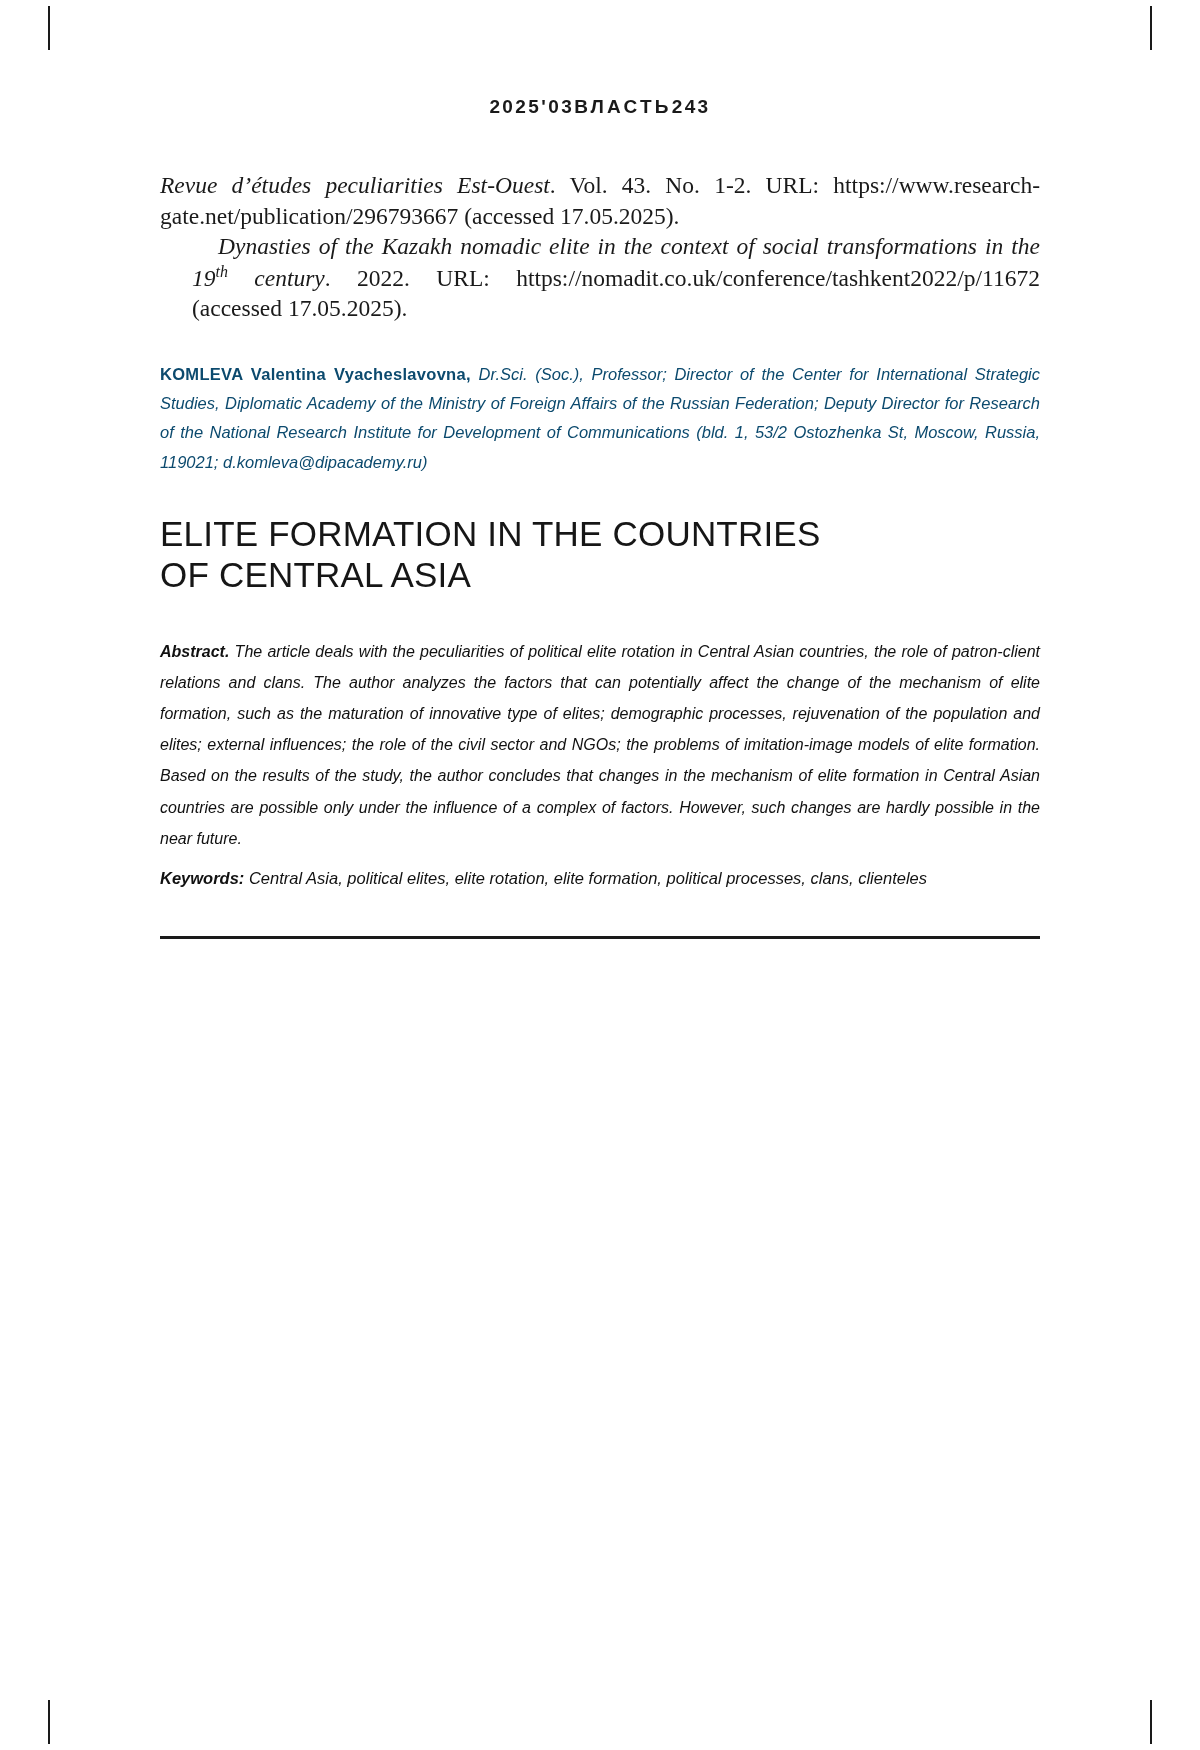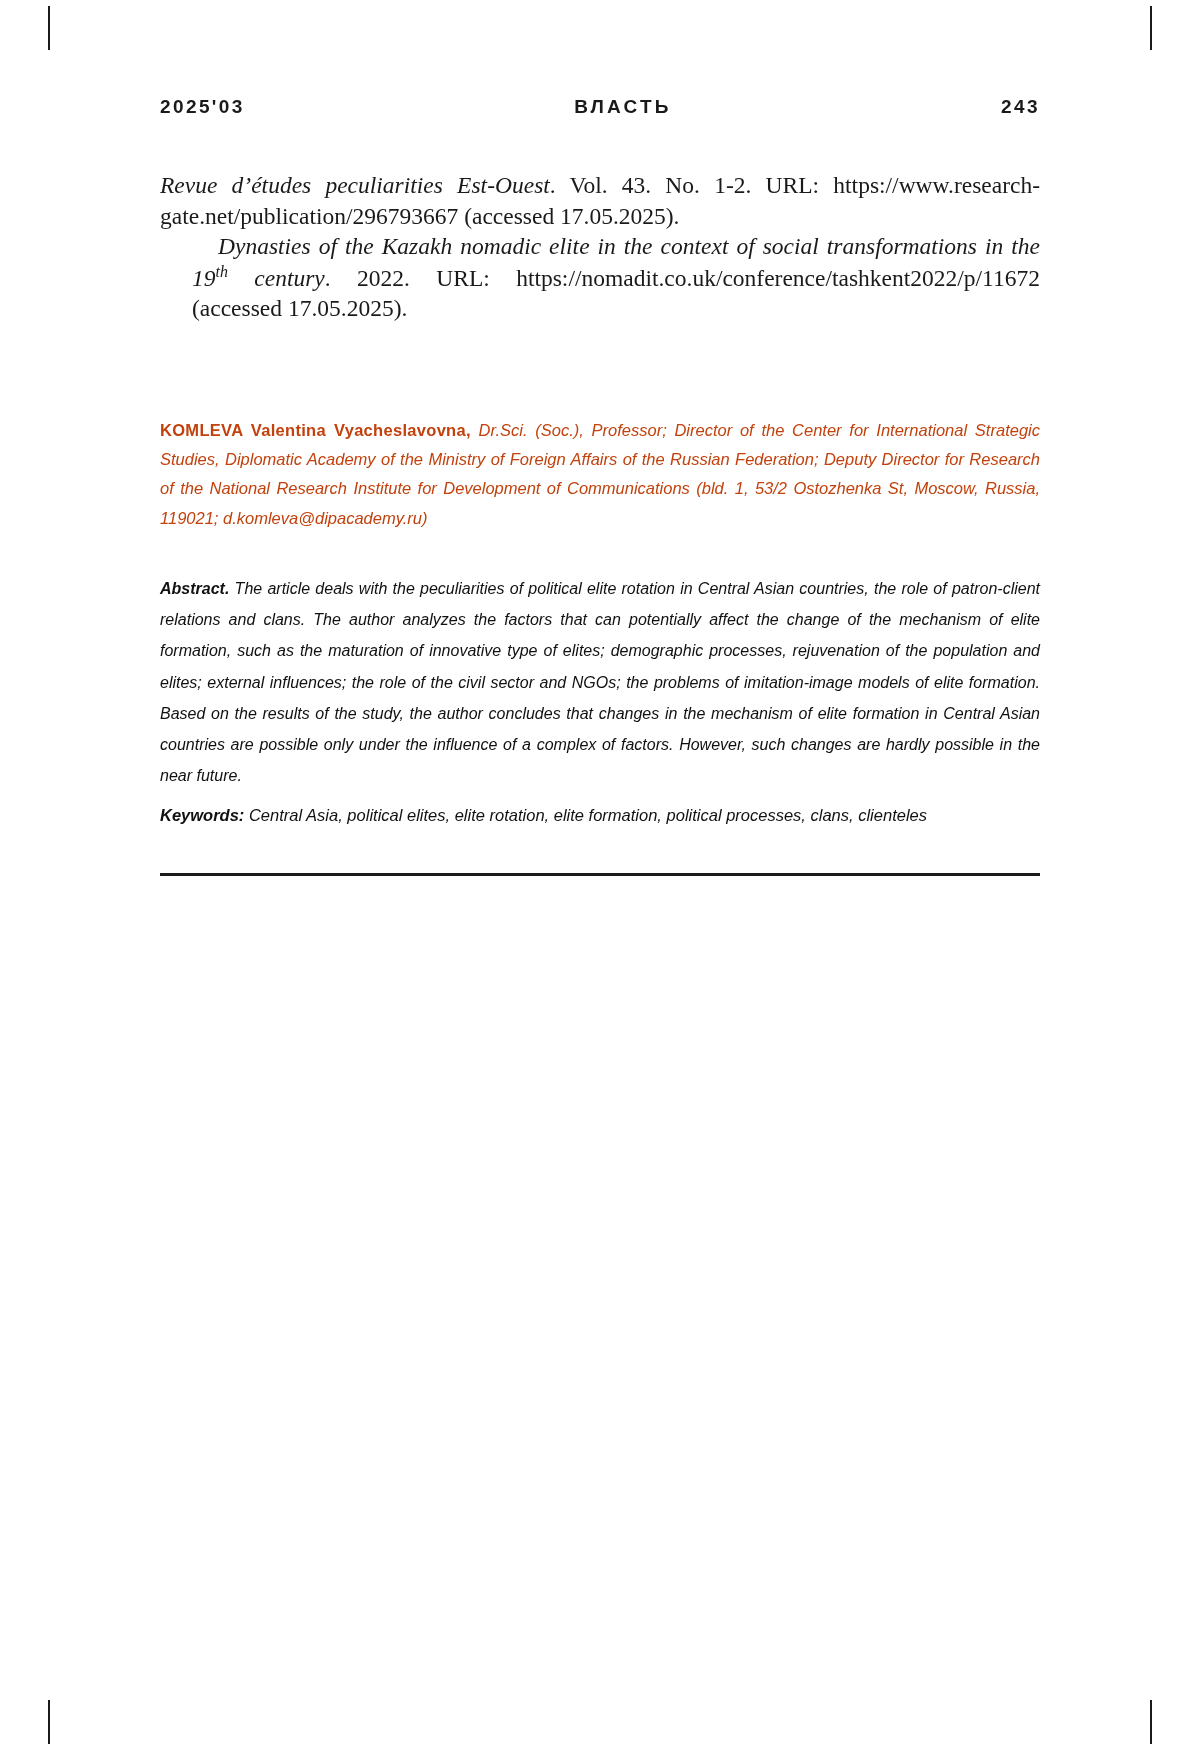--- a/index.html
+++ b/index.html
@@ -34,21 +34,21 @@
     position: absolute;
     left: 160px;
     top: 96px;
     width: 880px;
   }
 
   
   .runhead {
     display: flex;
     align-items: baseline;
-    justify-content: space-between;
+    justify-content: center;
     font-family: "Liberation Sans", sans-serif;
     font-size: 19px;
     font-weight: 700;
     letter-spacing: 2.4px;
     color: #1a1a1a;
     padding-bottom: 6px;
   }
   .runhead .center {
     letter-spacing: 3.2px;
   }
@@ -71,27 +71,27 @@
   }
   .it { font-style: italic; }
   sup.ord {
     font-size: 0.68em;
     vertical-align: super;
     font-style: italic;
   }
 
   
   .authornote {
-    margin-top: 92px;
+    margin-top: 36px;
     font-family: "Liberation Sans", sans-serif;
     font-style: italic;
     font-size: 16.5px;
     line-height: 1.78;
     text-align: justify;
-    color: #c2410c;
+    color: #0c4a6e;
   }
   .authornote .name {
     font-weight: 700;
     font-style: normal;
     letter-spacing: 0.3px;
   }
 
   
   .article-title {
     margin-top: 36px;
@@ -153,20 +153,24 @@
 
     <div class="refs" id="refs">
         <p><span class="it">Revue d’études peculiarities Est-Ouest</span><span>. Vol. 43. No. 1-2. URL: https://www.research-gate.net/publication/296793667 (accessed 17.05.2025).</span></p>
         <p class="indent"><span class="it">Dynasties of the Kazakh nomadic elite in the context of social transformations in the 19</span><sup class="ord">th</sup><span class="it"> century</span><span>. 2022. URL: https://nomadit.co.uk/conference/tashkent2022/p/11672 (accessed 17.05.2025).</span></p>
       </div>
 
     <div class="authornote">
       <span class="name">KOMLEVA Valentina Vyacheslavovna,</span><span> Dr.Sci. (Soc.), Professor; Director of the Center for International Strategic Studies, Diplomatic Academy of the Ministry of Foreign Affairs of the Russian Federation; Deputy Director for Research of the National Research Institute for Development of Communications (bld. 1, 53/2 Ostozhenka St, Moscow, Russia, 119021; d.komleva@dipacademy.ru)</span>
     </div>
 
+    <h1 class="article-title">
+      <span>ELITE FORMATION IN THE COUNTRIES</span><br>
+      <span>OF CENTRAL ASIA</span>
+    </h1>
 
     <div class="abstract">
       <b>Abstract.</b><span> The article deals with the peculiarities of political elite rotation in Central Asian countries, the role of patron-client relations and clans. The author analyzes the factors that can potentially affect the change of the mechanism of elite formation, such as the maturation of innovative type of elites; demographic processes, rejuvenation of the population and elites; external influences; the role of the civil sector and NGOs; the problems of imitation-image models of elite formation. Based on the results of the study, the author concludes that changes in the mechanism of elite formation in Central Asian countries are possible only under the influence of a complex of factors. However, such changes are hardly possible in the near future.</span>
     </div>
 
     <div class="keywords">
       <b>Keywords:</b><span> Central Asia, political elites, elite rotation, elite formation, political processes, clans, clienteles</span>
     </div>
 
     <div class="rule"></div>

